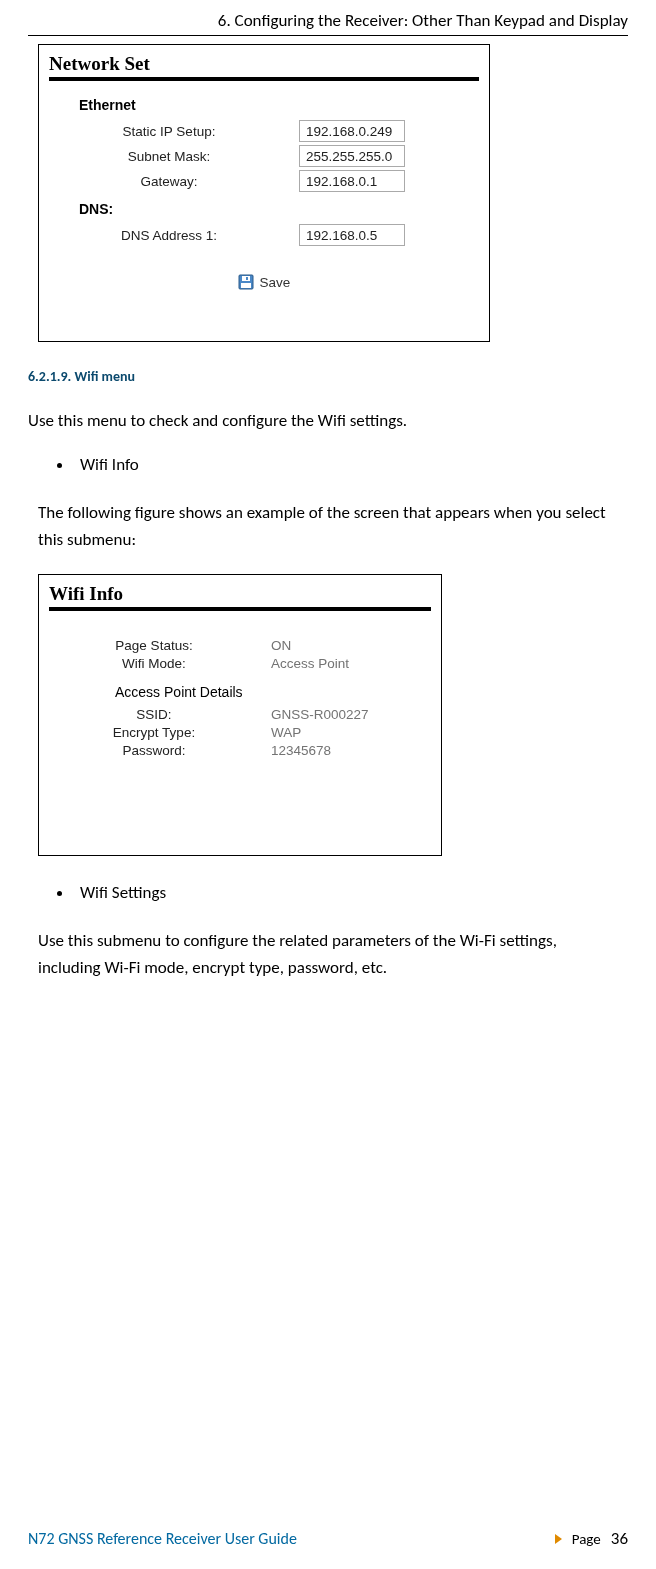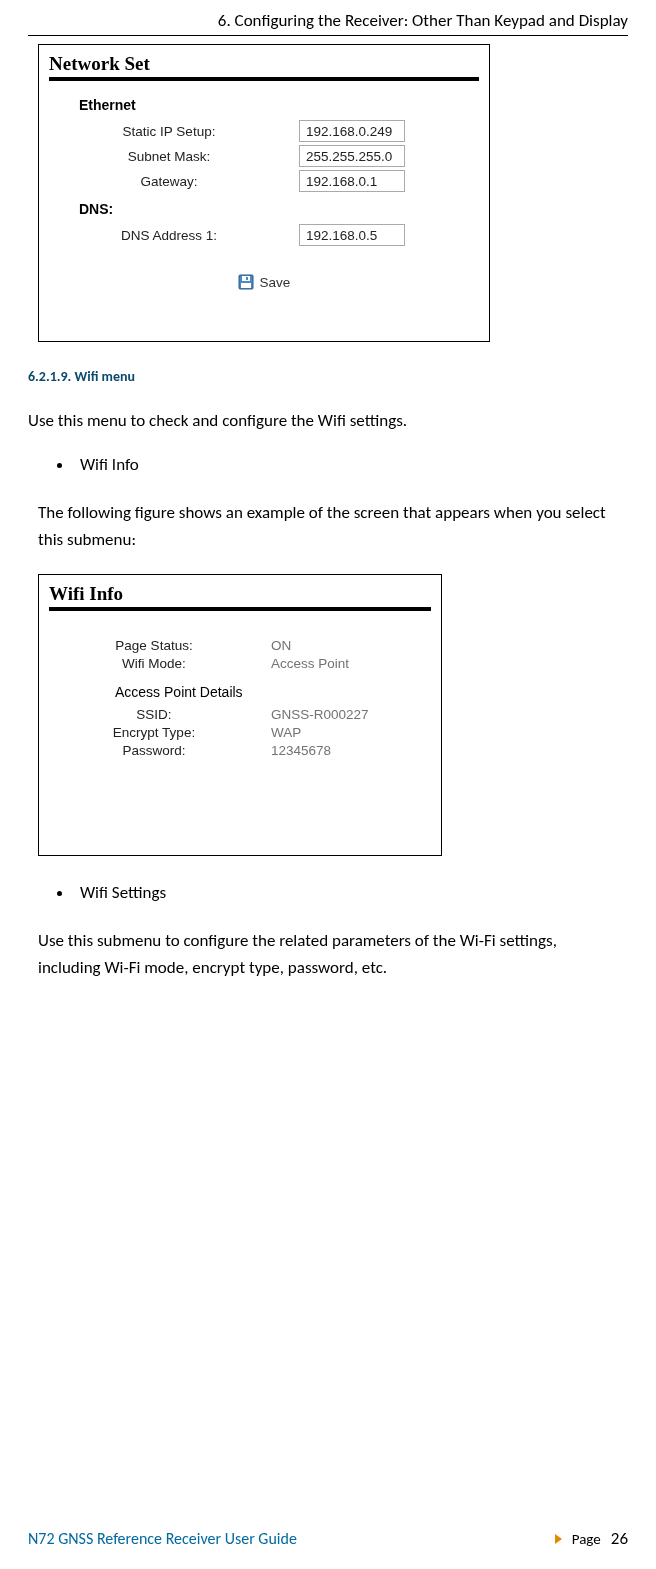--- a/index.html
+++ b/index.html
@@ -212,15 +212,15 @@
   <li>Wifi Settings</li>
 </ul>
 
 <p class="body-text indent">Use this submenu to configure the related parameters of the Wi-Fi settings, including Wi-Fi mode, encrypt type, password, etc.</p>
 
 <div class="footer">
   <div class="footer-left">N72 GNSS Reference Receiver User Guide</div>
   <div class="footer-right">
     <span class="arrow"></span>
     <span class="pg-label">Page</span>
-    <span class="pg-num">26</span>
+    <span class="pg-num">36</span>
   </div>
 </div>
 
 </body></html>

